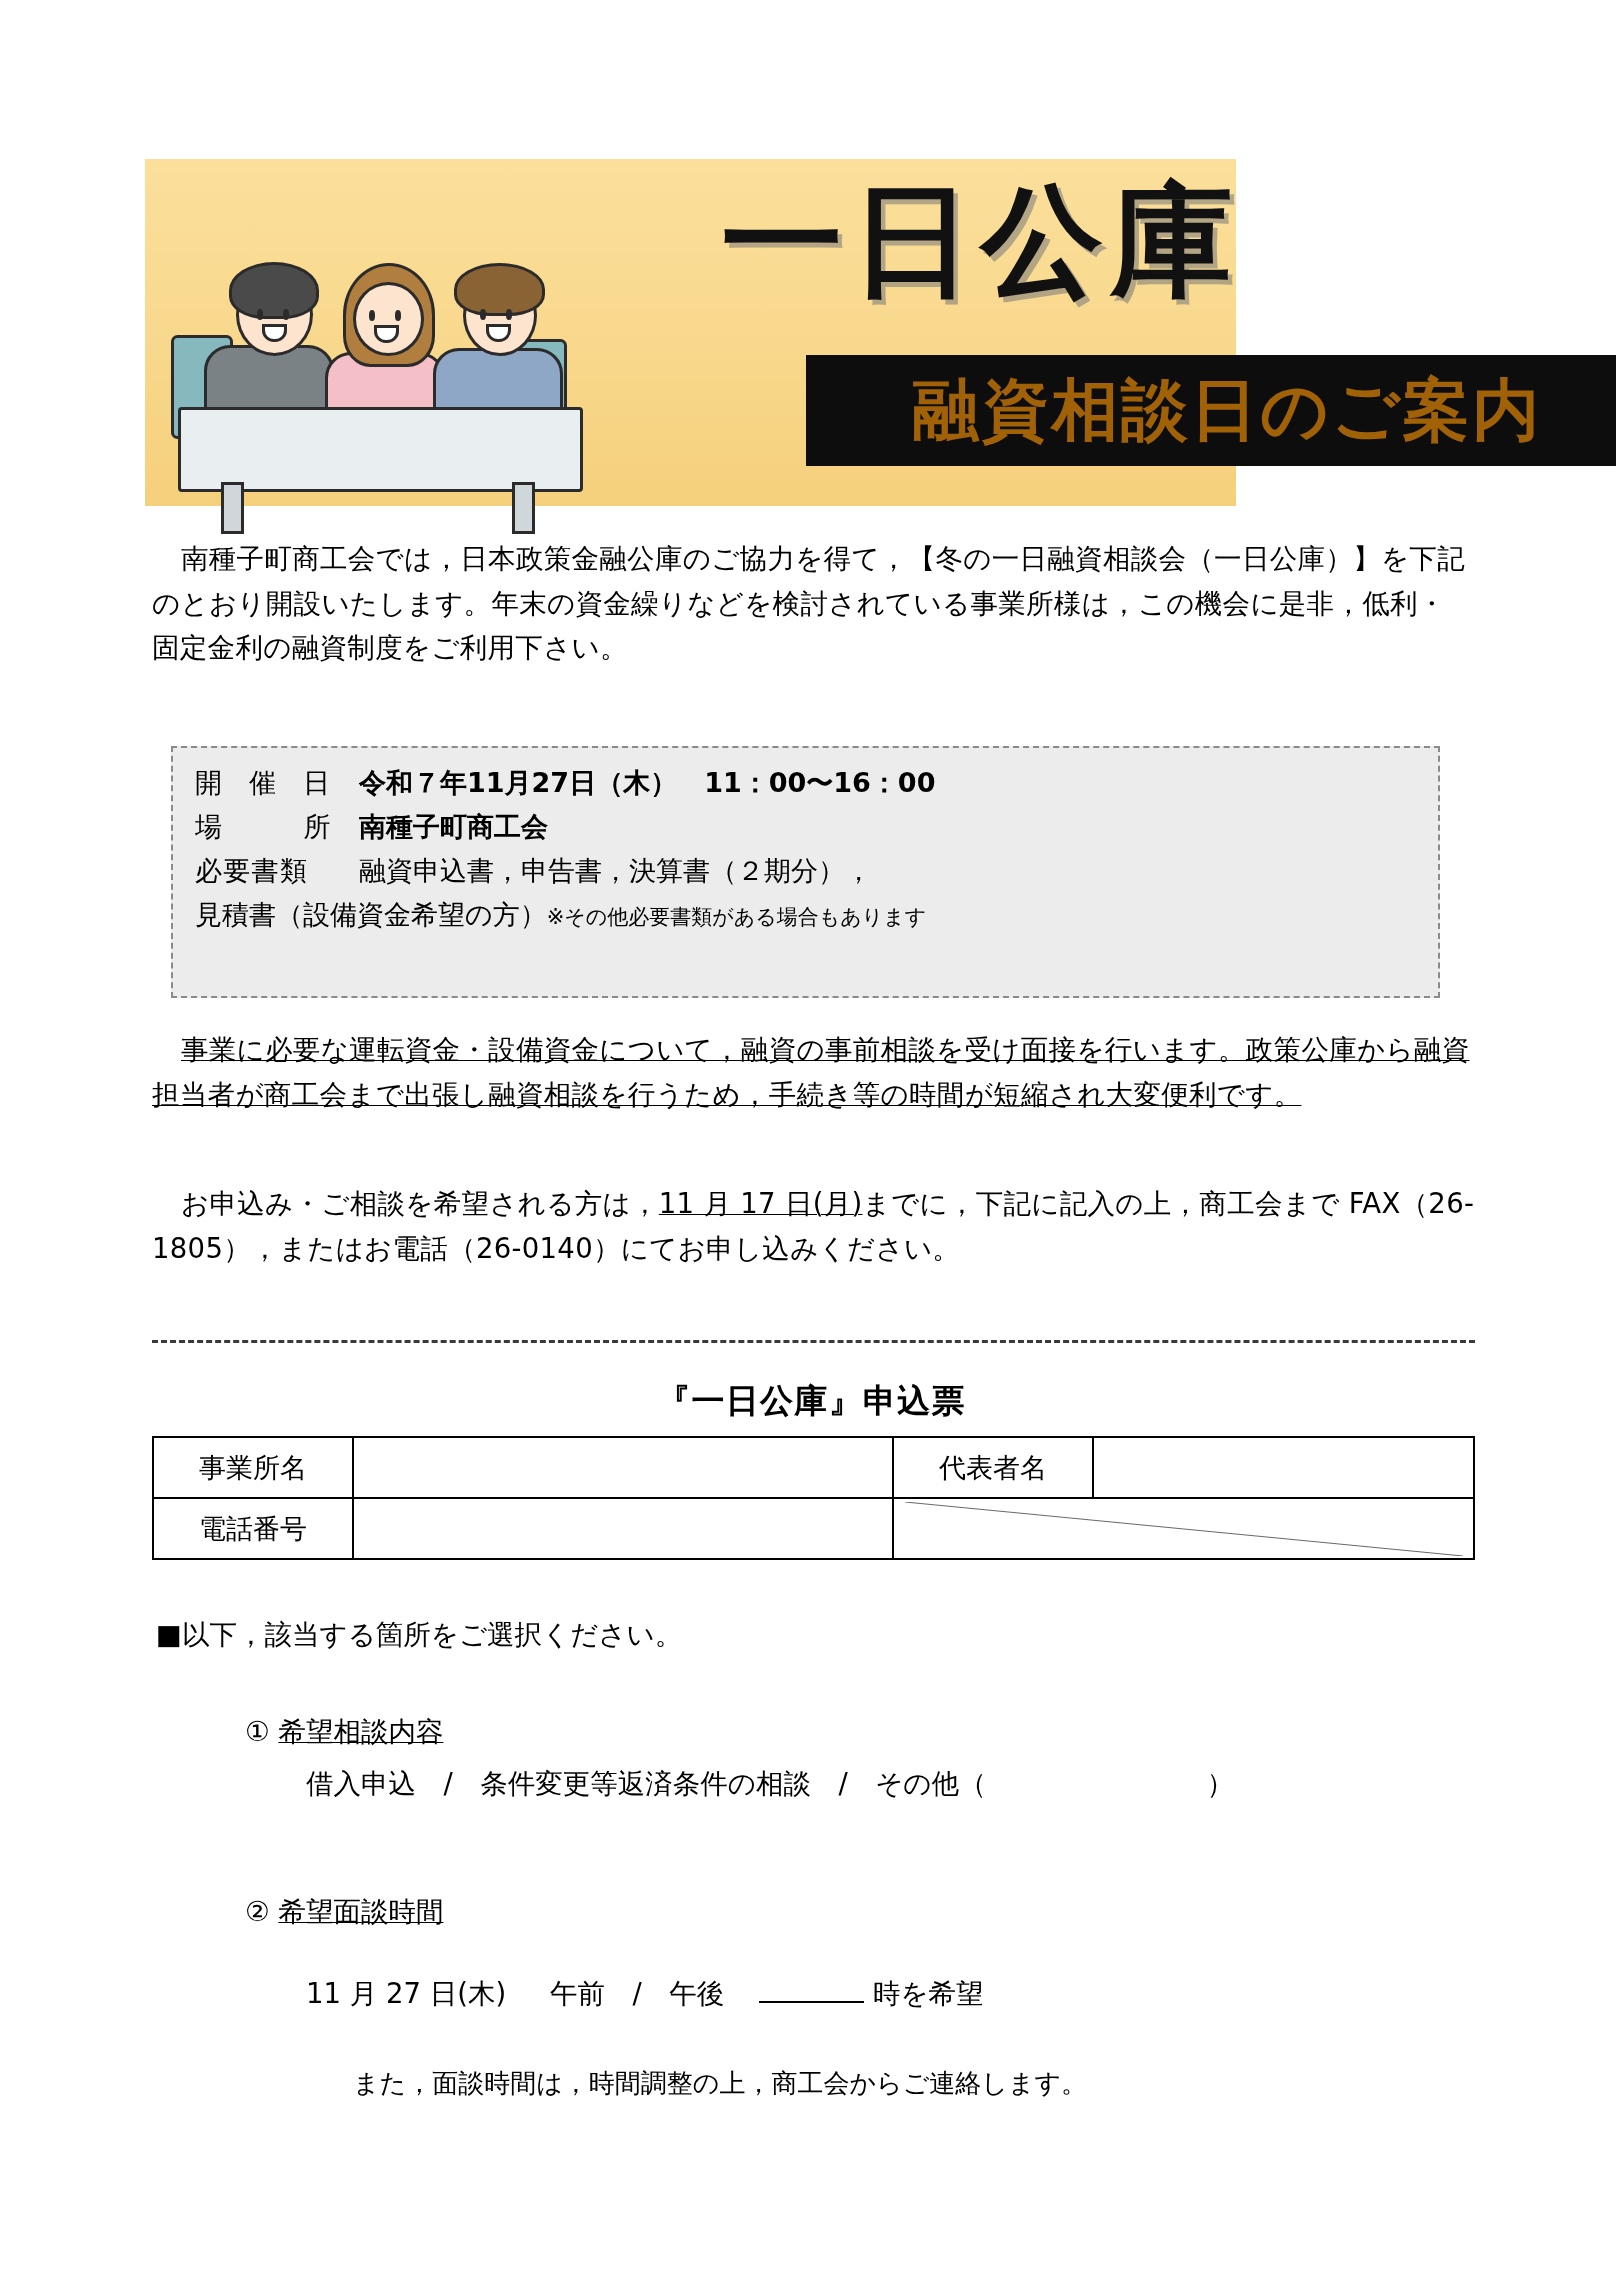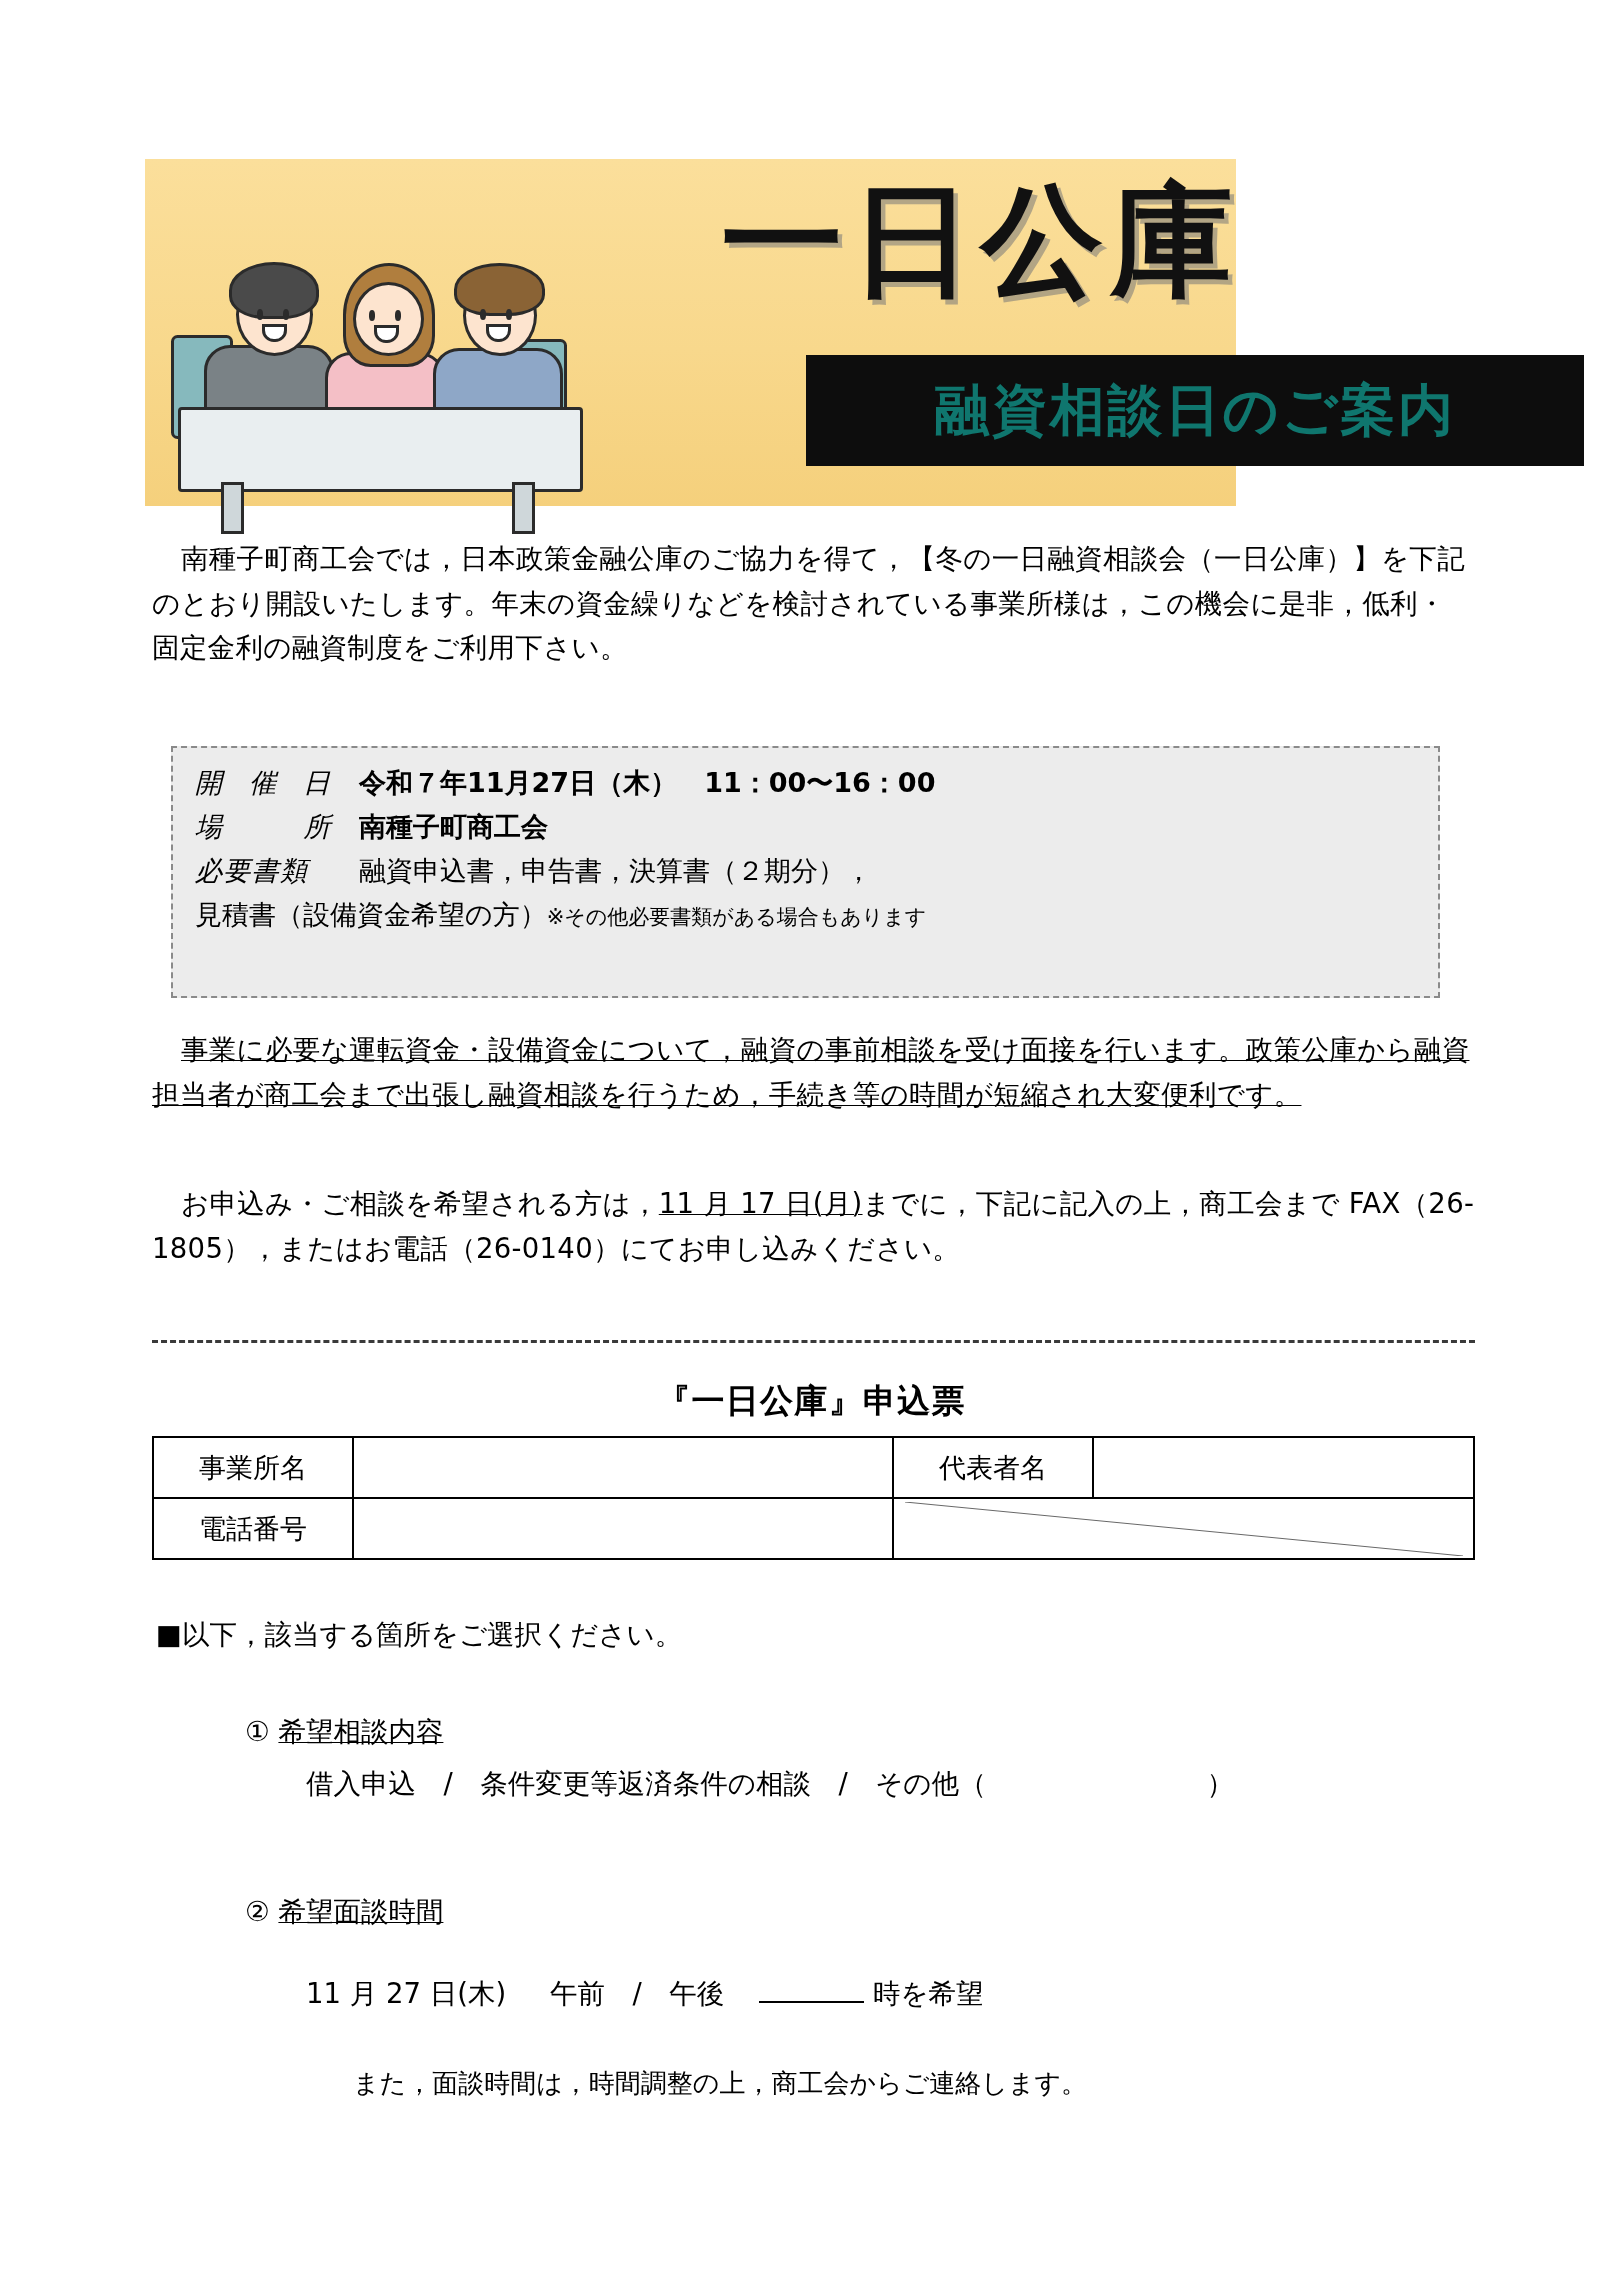--- a/index.html
+++ b/index.html
@@ -53,29 +53,30 @@
     font-family: "DejaVu Sans", "Liberation Sans", sans-serif;
     white-space: nowrap;
   }
   .banner-sub {
     position: absolute;
     left: 661px;
     top: 196px;
     width: 778px;
     height: 111px;
     background: #0d0d0d;
-    color: #0f766e;
-    font-size: 55px;
+    color: #a16207;
+    font-size: 67px;
     font-weight: bold;
     letter-spacing: 2.6px;
     display: flex;
     align-items: center;
     justify-content: center;
     font-family: "DejaVu Sans", "Liberation Sans", sans-serif;
     white-space: nowrap;
+    padding-left: 32px;
   }
 
   
   .ill-table {
     position: absolute;
     left: 13px;
     top: 196px;
     width: 399px;
     height: 79px;
     background: #e9eef0;
@@ -171,21 +172,20 @@
     display: flex;
     align-items: baseline;
     margin-bottom: 7.9px;
     font-size: 27px;
     font-family: "DejaVu Sans", "Liberation Sans", sans-serif;
   }
   .info-label {
     width: 164px;
     flex: none;
     letter-spacing: 9.2px;
-    font-style: italic;
   }
   .info-label.tight { letter-spacing: 1.3px; }
   .info-value { font-weight: bold; }
   .info-value.normal { font-weight: normal; }
   .info-sub {
     font-size: 27px;
     margin-top: 1.3px;
     font-family: "DejaVu Sans", "Liberation Sans", sans-serif;
   }
   .small-note { font-size: 21px; }

